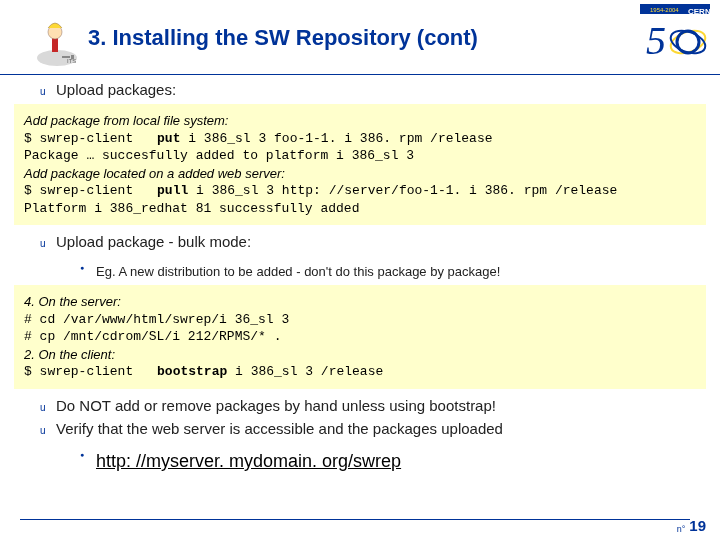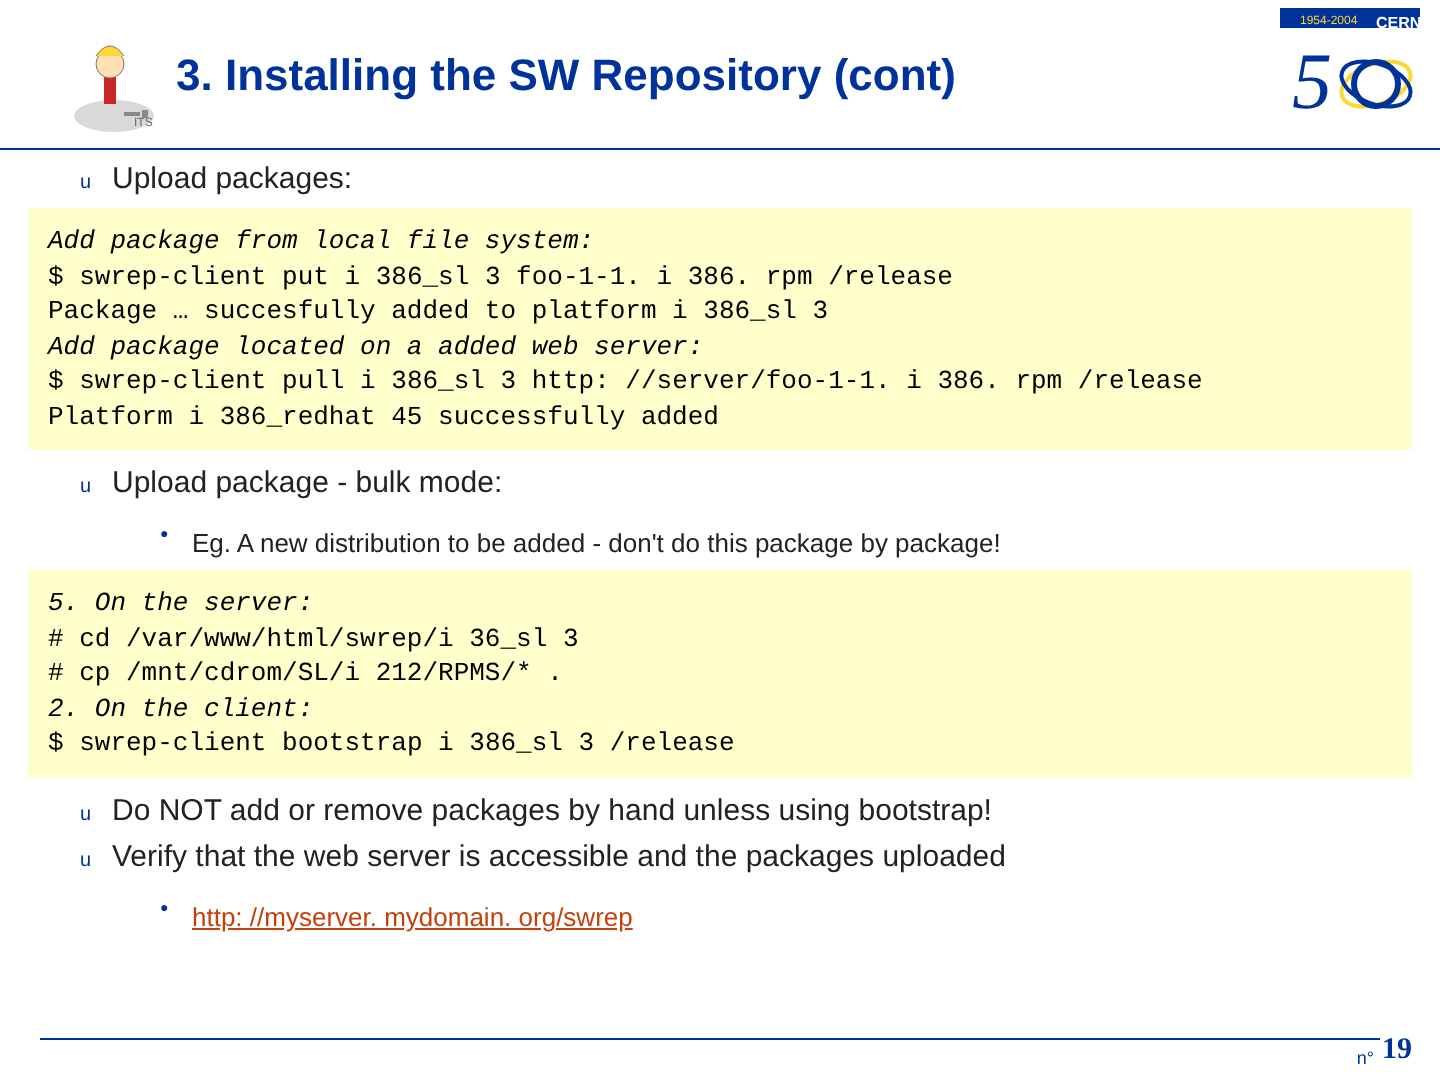--- a/index.html
+++ b/index.html
@@ -74,27 +74,27 @@
     flex-shrink: 0;
   }
   .codeblock {
     background: #FFFFCC;
     margin: 4px 14px 8px 14px;
     padding: 8px 10px;
     font-size: 13px;
     line-height: 1.35;
     color: #000;
   }
-  .codeblock .italic { font-style: italic; font-family: Liberation Mono, monospace; }
+  .codeblock .italic { font-style: italic; font-family: Liberation Sans, sans-serif; }
   .codeblock .mono { font-family: "Courier New", monospace; }
-  .codeblock .bold { font-weight: normal; }
+  .codeblock .bold { font-weight: bold; margin-left: 16px; }
   .link {
-    color: #c2410c;
+    color: #000000;
     text-decoration: underline;
-    font-size: 13px;
+    font-size: 18px;
   }
   .footer {
     position: absolute;
     bottom: 6px;
     right: 14px;
     display: flex;
     align-items: flex-end;
     gap: 4px;
   }
   .footer-sep {
@@ -106,21 +106,20 @@
     left: 20px;
   }
   .no-label {
     font-size: 9px;
     color: #003399;
   }
   .page-num {
     font-size: 15px;
     color: #003399;
     font-weight: bold;
-    font-family: Liberation Serif, serif;
   }
 </style>
 </head>
 <body>
 
 <div class="header">
   <div class="mascot">
     <svg viewBox="0 0 70 60">
       <ellipse cx="45" cy="50" rx="20" ry="8" fill="#d9d9d9"></ellipse>
       <rect x="40" y="30" width="6" height="14" fill="#C62828"></rect>
@@ -152,36 +151,36 @@
     <span>Upload packages:</span>
   </div>
 </div>
 
 <div class="codeblock">
   <div class="italic">Add package from local file system:</div>
   <div class="mono"><span>$ swrep-client </span><span class="bold">put</span><span> i 386_sl 3 foo-1-1. i 386. rpm /release</span></div>
   <div class="mono">Package … succesfully added to platform i 386_sl 3</div>
   <div class="italic">Add package located on a added web server:</div>
   <div class="mono"><span>$ swrep-client </span><span class="bold">pull</span><span> i 386_sl 3 http: //server/foo-1-1. i 386. rpm /release</span></div>
-  <div class="mono">Platform i 386_redhat 45 successfully added</div>
+  <div class="mono">Platform i 386_redhat 81 successfully added</div>
 </div>
 
 <div class="content">
   <div class="bullet-line">
     <span class="u">u</span>
     <span>Upload package - bulk mode:</span>
   </div>
   <div class="sub-bullet">
     <span class="sub-mark">●</span>
     <span>Eg. A new distribution to be added - don't do this package by package!</span>
   </div>
 </div>
 
 <div class="codeblock">
-  <div class="italic">5. On the server:</div>
+  <div class="italic">4. On the server:</div>
   <div class="mono"># cd /var/www/html/swrep/i 36_sl 3</div>
   <div class="mono"># cp /mnt/cdrom/SL/i 212/RPMS/* .</div>
   <div class="italic">2. On the client:</div>
   <div class="mono"><span>$ swrep-client </span><span class="bold">bootstrap</span><span> i 386_sl 3 /release</span></div>
 </div>
 
 <div class="content">
   <div class="bullet-line">
     <span class="u">u</span>
     <span>Do NOT add or remove packages by hand unless using bootstrap!</span>

